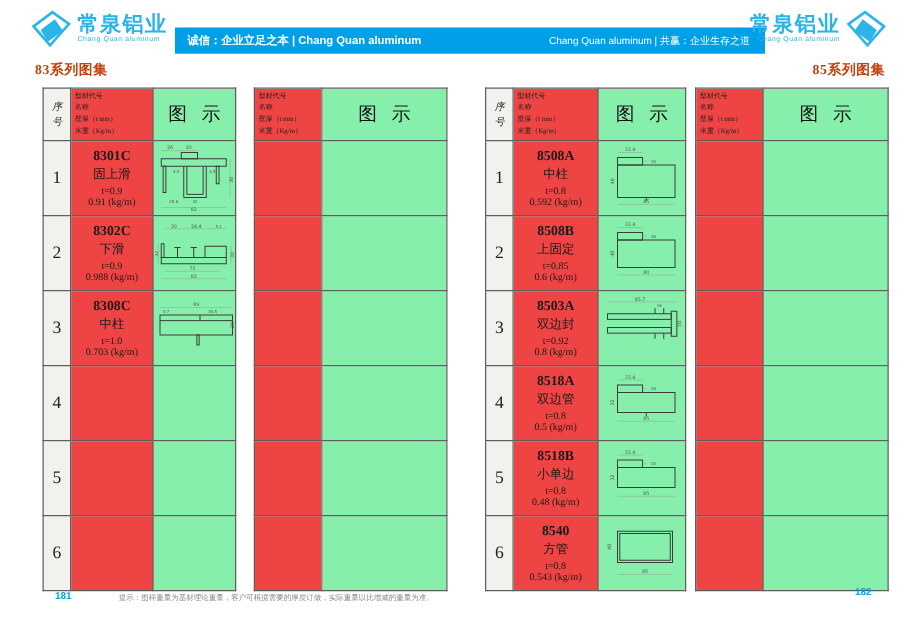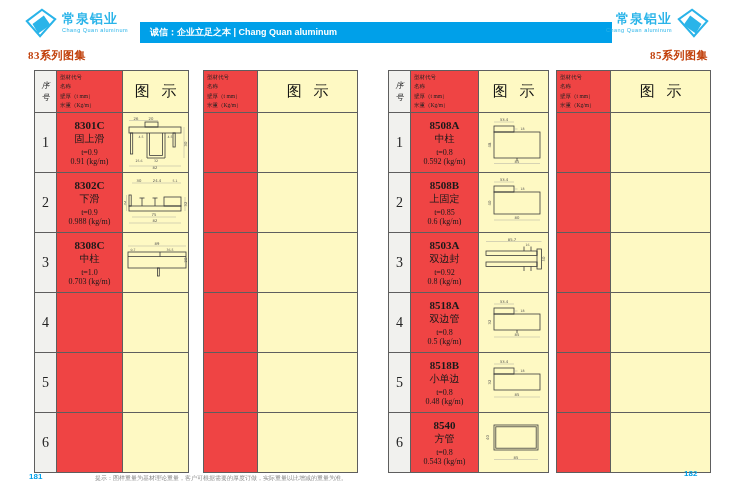--- a/index.html
+++ b/index.html
@@ -5,77 +5,78 @@
   html,body{margin:0;padding:0;}
   body{
     width:730px;height:498px;position:relative;background:#ffffff;
     font-family:"Liberation Serif", serif;color:#1a1a1a;overflow:hidden;
   }
   
   .logo{position:absolute;top:6px;display:flex;align-items:center;gap:4px;}
   .logo-l{left:24px;}
   .logo-r{right:20px;flex-direction:row;}
   .logo-text{display:flex;flex-direction:column;line-height:1;}
-  .logo-name{font-family:Liberation Mono, monospace;font-weight:bold;font-size:13px;color:#2ab4e9;letter-spacing:1px;}
+  .logo-name{font-family:Liberation Serif, serif;font-weight:bold;font-size:17px;color:#2ab4e9;letter-spacing:1px;}
   .logo-sub{font-family:"Liberation Sans",sans-serif;font-size:5.5px;color:#2ab4e9;margin-top:2px;letter-spacing:.5px;}
   .banner{position:absolute;left:140px;top:22px;width:472px;height:21px;background:#00a0e9;}
   .banner span{position:absolute;top:0;line-height:21px;color:#fff;font-family:"Liberation Sans",sans-serif;white-space:nowrap;}
   .banner .b-left{left:10px;font-size:9px;font-weight:bold;text-align:center;}
   .banner .b-right{right:12px;font-size:8px;}
   
   .ptitle{position:absolute;top:48px;font-size:11px;font-weight:bold;color:#c2410c;letter-spacing:.5px;}
   .ptitle-l{left:28px;}
   .ptitle-r{right:22px;}
   
   table{border-collapse:collapse;position:absolute;table-layout:fixed;border:1.5px solid #2e2e2e;}
   td{border:1px solid #5e5e5e;padding:0;overflow:hidden;vertical-align:middle;}
   tr.hdr{height:32px;}
   tr.data{height:60px;}
   #t1{left:34px;top:70px;width:154px;}
   #t2{left:203px;top:70px;width:154px;}
   #t3{left:388px;top:70px;width:160px;}
   #t4{left:556px;top:70px;width:154px;}
   .seq-cell{background:#f1f1ee;text-align:center;font-size:14px;color:#222;}
   .info-cell{background:#ef4444;text-align:center;margin-top:24px;}
-  .diag-cell{background:#fef9c3;text-align:center;}
+  .diag-cell{background:#86efac;text-align:center;}
   .seq-wrap{width:11px;margin:0 auto;font-size:8px;line-height:1.5;font-style:italic;}
   .hdr-info{font-size:5.5px;text-align:left;padding:2px 3px;line-height:1.7;color:#222;font-family:"Liberation Serif",serif;}
   .hdr-diag{font-size:15px;letter-spacing:4px;text-align:center;padding-left:4px;color:#111;}
   .code{font-weight:bold;font-size:11px;}
   .pname{font-size:10px;margin-top:1px;}
   .thick{font-size:8px;margin-top:2px;}
   .weight{font-size:8px;text-align:center;}
   
   svg.prof{display:block;margin:0 auto;}
   .prof .sh{stroke:#3c3c3c;fill:none;stroke-width:.8;}
   .prof .dim{stroke:#999;stroke-width:.4;}
   .prof text{font-size:3.8px;fill:#555;font-family:"DejaVu Sans",sans-serif;}
   .prof text.sm{font-size:3.2px;}
   
   .pn{position:absolute;font-family:"Liberation Sans",sans-serif;font-weight:bold;font-size:8px;color:#00a0e9;}
-  .pn-l{left:29px;top:472px;}
+  .pn-l{left:44px;top:472px;}
   .pn-r{left:684px;top:469px;}
   .note{position:absolute;left:95px;top:474px;font-size:6px;color:#8a8a8a;font-family:"Liberation Sans",sans-serif;white-space:nowrap;}
 </style>
 </head>
 <body>
 
 <div class="logo logo-l">
   <svg width="34" height="34" viewBox="0 0 36 34">
     <path d="M3,15 L19,3 L33,13 L17,31 Z" fill="none" stroke="#2ab4e9" stroke-width="2.2"></path>
     <path d="M9,18 L21,9 L28,19 L15,28 Z" fill="#2ab4e9"></path>
   </svg>
   <div class="logo-text">
     <span class="logo-name">常泉铝业</span>
     <span class="logo-sub">Chang Quan aluminum</span>
   </div>
 </div>
 
 <div class="banner">
   <span class="b-left">诚信：企业立足之本 | Chang Quan aluminum</span>
+  <span class="b-right">Chang Quan aluminum | 共赢：企业生存之道</span>
 </div>
 
 <div class="logo logo-r">
   <div class="logo-text" style="align-items:flex-end;">
     <span class="logo-name">常泉铝业</span>
     <span class="logo-sub">Chang Quan aluminum</span>
   </div>
   <svg width="34" height="34" viewBox="0 0 36 34" style="transform:scaleX(-1);">
     <path d="M3,15 L19,3 L33,13 L17,31 Z" fill="none" stroke="#2ab4e9" stroke-width="2.2"></path>
     <path d="M9,18 L21,9 L28,19 L15,28 Z" fill="#2ab4e9"></path>

